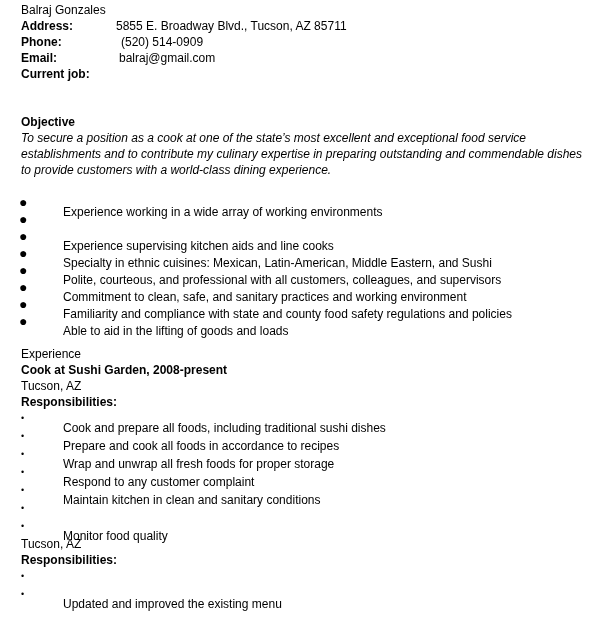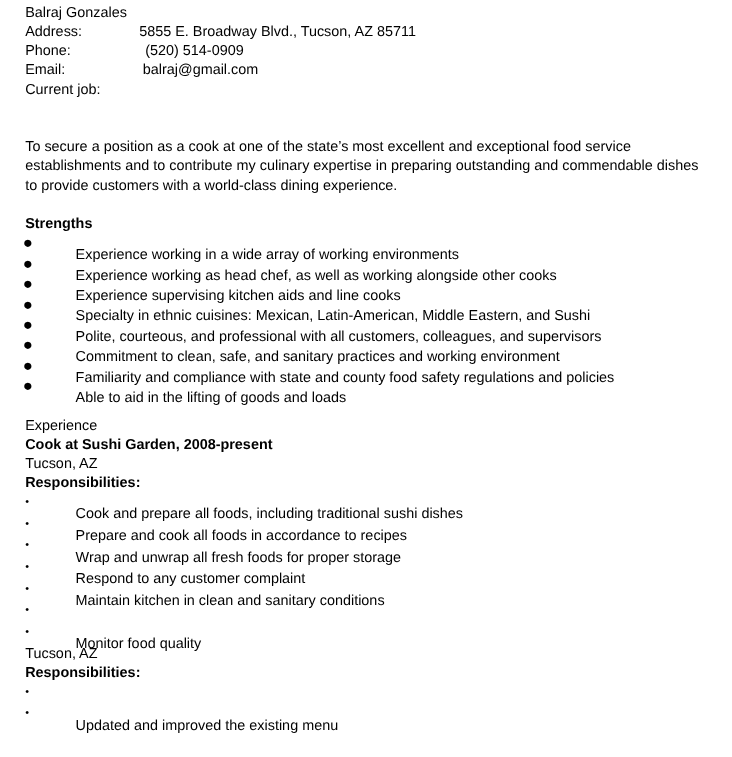--- a/index.html
+++ b/index.html
@@ -3,25 +3,25 @@
 <meta charset="utf-8">
 <style>
   html, body { margin: 0; padding: 0; background: #ffffff; }
   body {
     width: 610px; height: 631px; overflow: hidden; position: relative;
     font-family: "Liberation Sans", sans-serif; font-size: 12px; color: #000000;
   }
   .doc { position: absolute; left: 21px; top: 2px; width: 585px; }
   .line { height: 16px; line-height: 16px; white-space: nowrap; position: relative; }
   .b { font-weight: bold; }
-  .kv-label { position: absolute; left: 0; font-weight: normal; }
+  .kv-label { position: absolute; left: 0; font-weight: bold; }
   .kv-value { position: absolute; }
   .gap { height: 16px; }
   .gap2 { height: 32px; }
-  .para { line-height: 16px; width: 572px; }
+  .para { line-height: 16px; width: 572px; font-style: italic; }
   .bul { position: absolute; left: 0; }
   .bul.big { font-size: 14px; left: -2px; }
   .bul.small { font-size: 9px; left: 0; }
   .item-text { position: absolute; left: 42px; margin-top: 10px; }
 </style>
 </head>
 <body>
 
 <div class="doc">
 
@@ -37,33 +37,32 @@
   <div class="line">
     <span class="kv-label">Email:</span>
     <span class="kv-value" style="left:98px">balraj@gmail.com</span>
   </div>
   <div class="line">
     <span class="kv-label">Current job:</span>
   </div>
 
   <div class="gap2"></div>
 
+  <div class="line b">Objective</div>
   <div class="para">To secure a position as a cook at one of the state’s most excellent and exceptional food service establishments and to contribute my culinary expertise in preparing outstanding and commendable dishes to provide customers with a world-class dining experience.</div>
 
   <div class="gap"></div>
 
-  <div class="line b">Strengths</div>
   <div>
     <div class="line" style="height:17px">
         <span class="bul big">●</span>
         <span class="item-text">Experience working in a wide array of working environments</span>
       </div>
     <div class="line" style="height:17px">
         <span class="bul big">●</span>
-        <span class="item-text">Experience working as head chef, as well as working alongside other cooks</span>
       </div>
     <div class="line" style="height:17px">
         <span class="bul big">●</span>
         <span class="item-text">Experience supervising kitchen aids and line cooks</span>
       </div>
     <div class="line" style="height:17px">
         <span class="bul big">●</span>
         <span class="item-text">Specialty in ethnic cuisines: Mexican, Latin-American, Middle Eastern, and Sushi</span>
       </div>
     <div class="line" style="height:17px">

